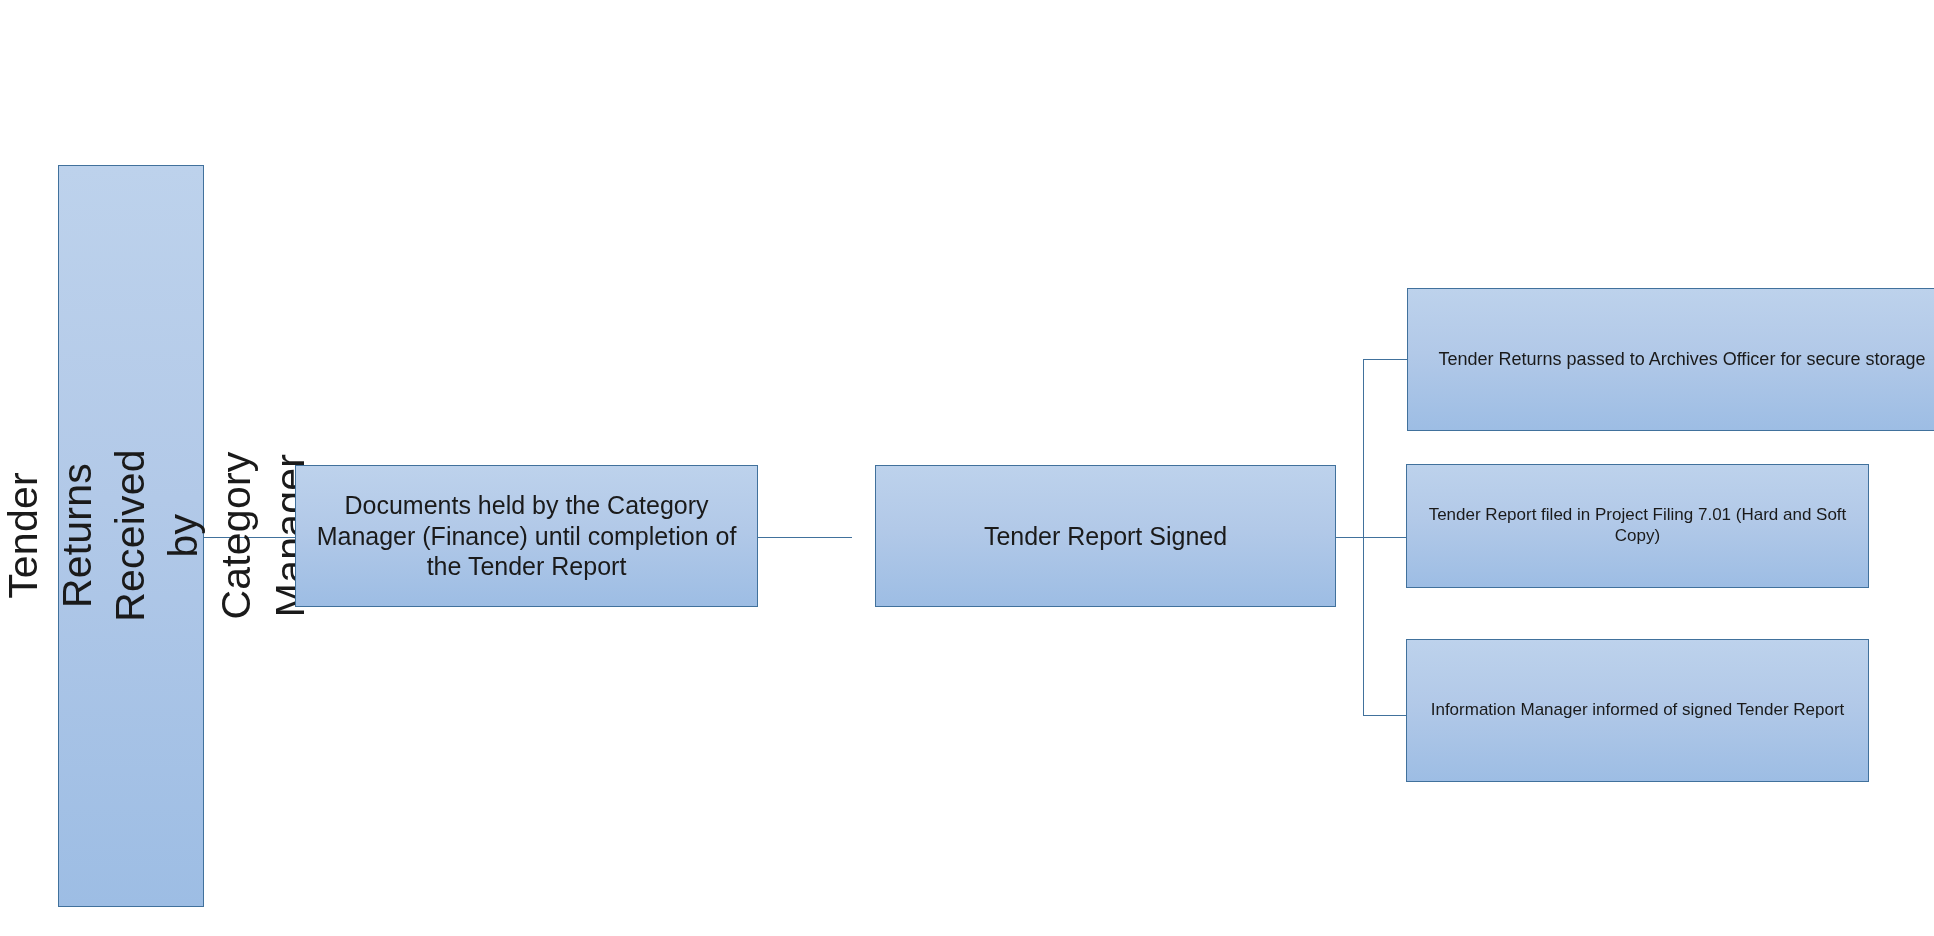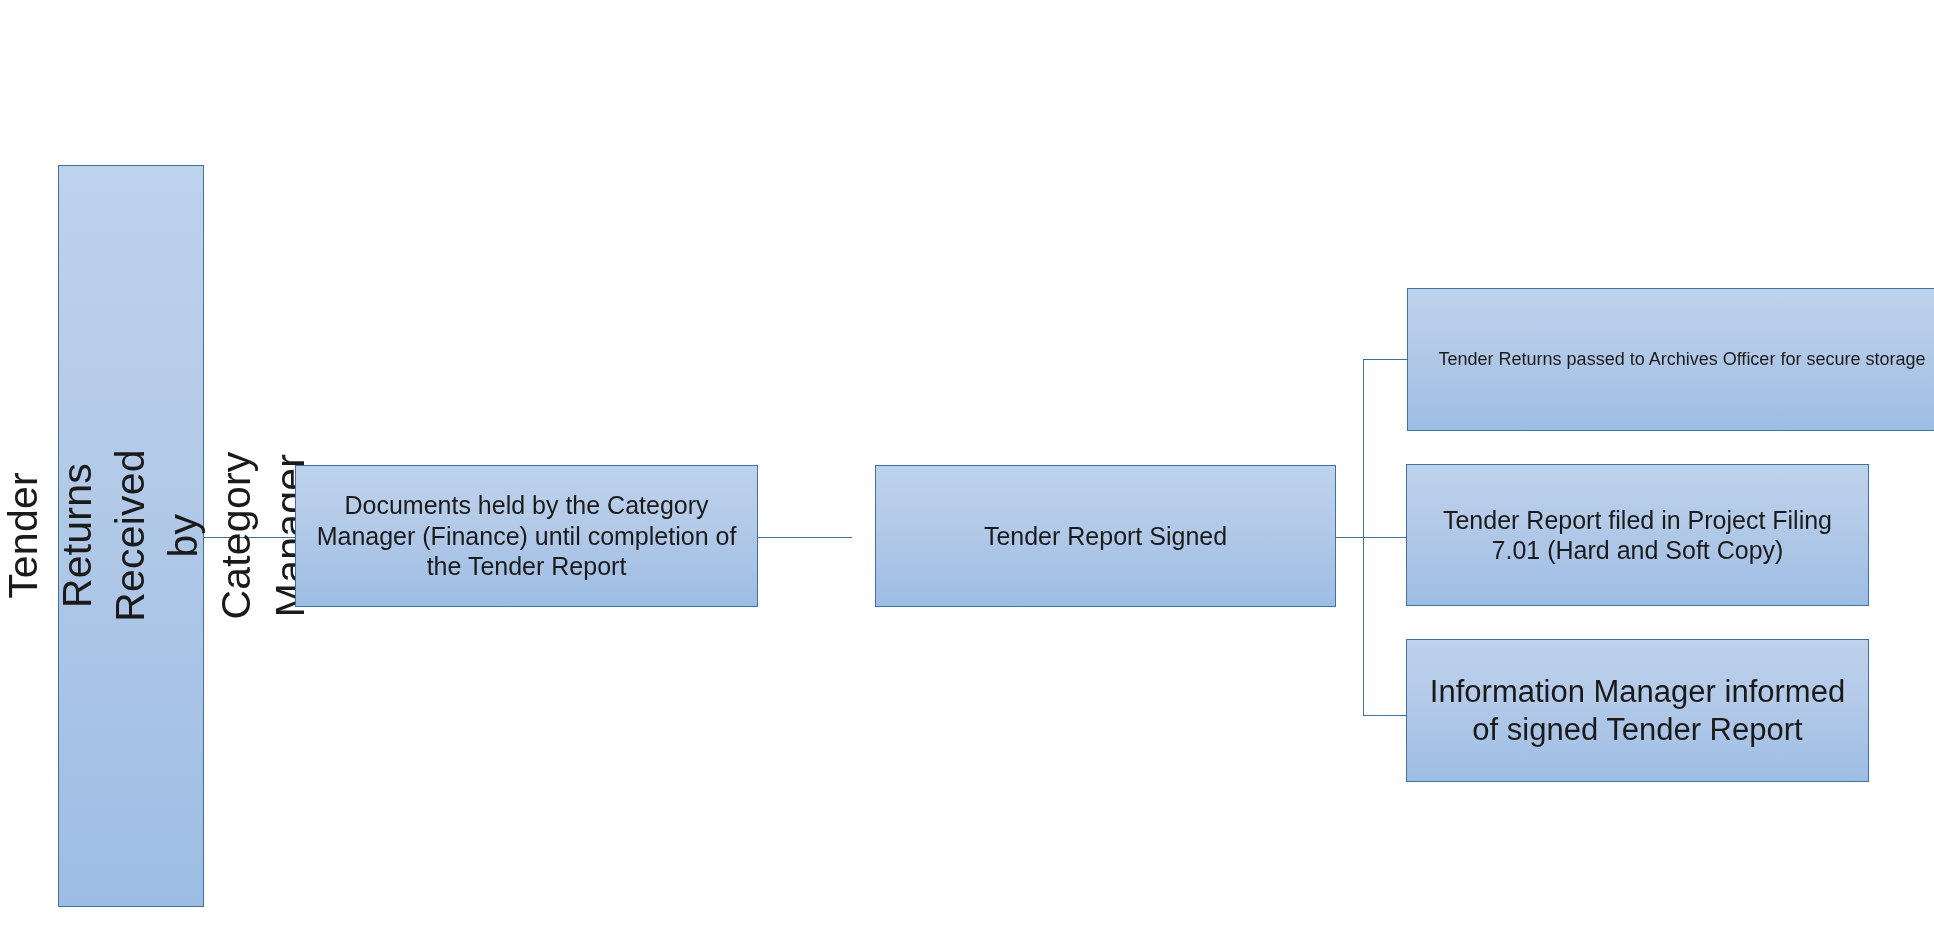--- a/index.html
+++ b/index.html
@@ -92,21 +92,21 @@
   </div>
 
   <div class="node" style="left:852px; top:465px; width:461px; height:142px; font-size:25px;margin-left:23px;">
     <span class="node-text">Tender Report Signed</span>
   </div>
 
   <div class="node" style="left:1407px; top:288px; width:550px; height:143px; font-size:18px;">
     <span class="node-text">Tender Returns passed to Archives Officer for secure storage</span>
   </div>
 
-  <div class="node" style="left:1406px; top:464px; width:463px; height:142px; font-size:25px;">
+  <div class="node" style="left:1406px; top:464px; width:463px; height:124px; font-size:17px;">
     <span class="node-text">Tender Report filed in Project Filing 7.01 (Hard and Soft Copy)</span>
   </div>
 
-  <div class="node" style="left:1406px; top:639px; width:463px; height:143px; font-size:31px;">
+  <div class="node" style="left:1406px; top:639px; width:463px; height:143px; font-size:17px;">
     <span class="node-text">Information Manager informed of signed Tender Report</span>
   </div>
 
 </div>
 
 </body></html>

